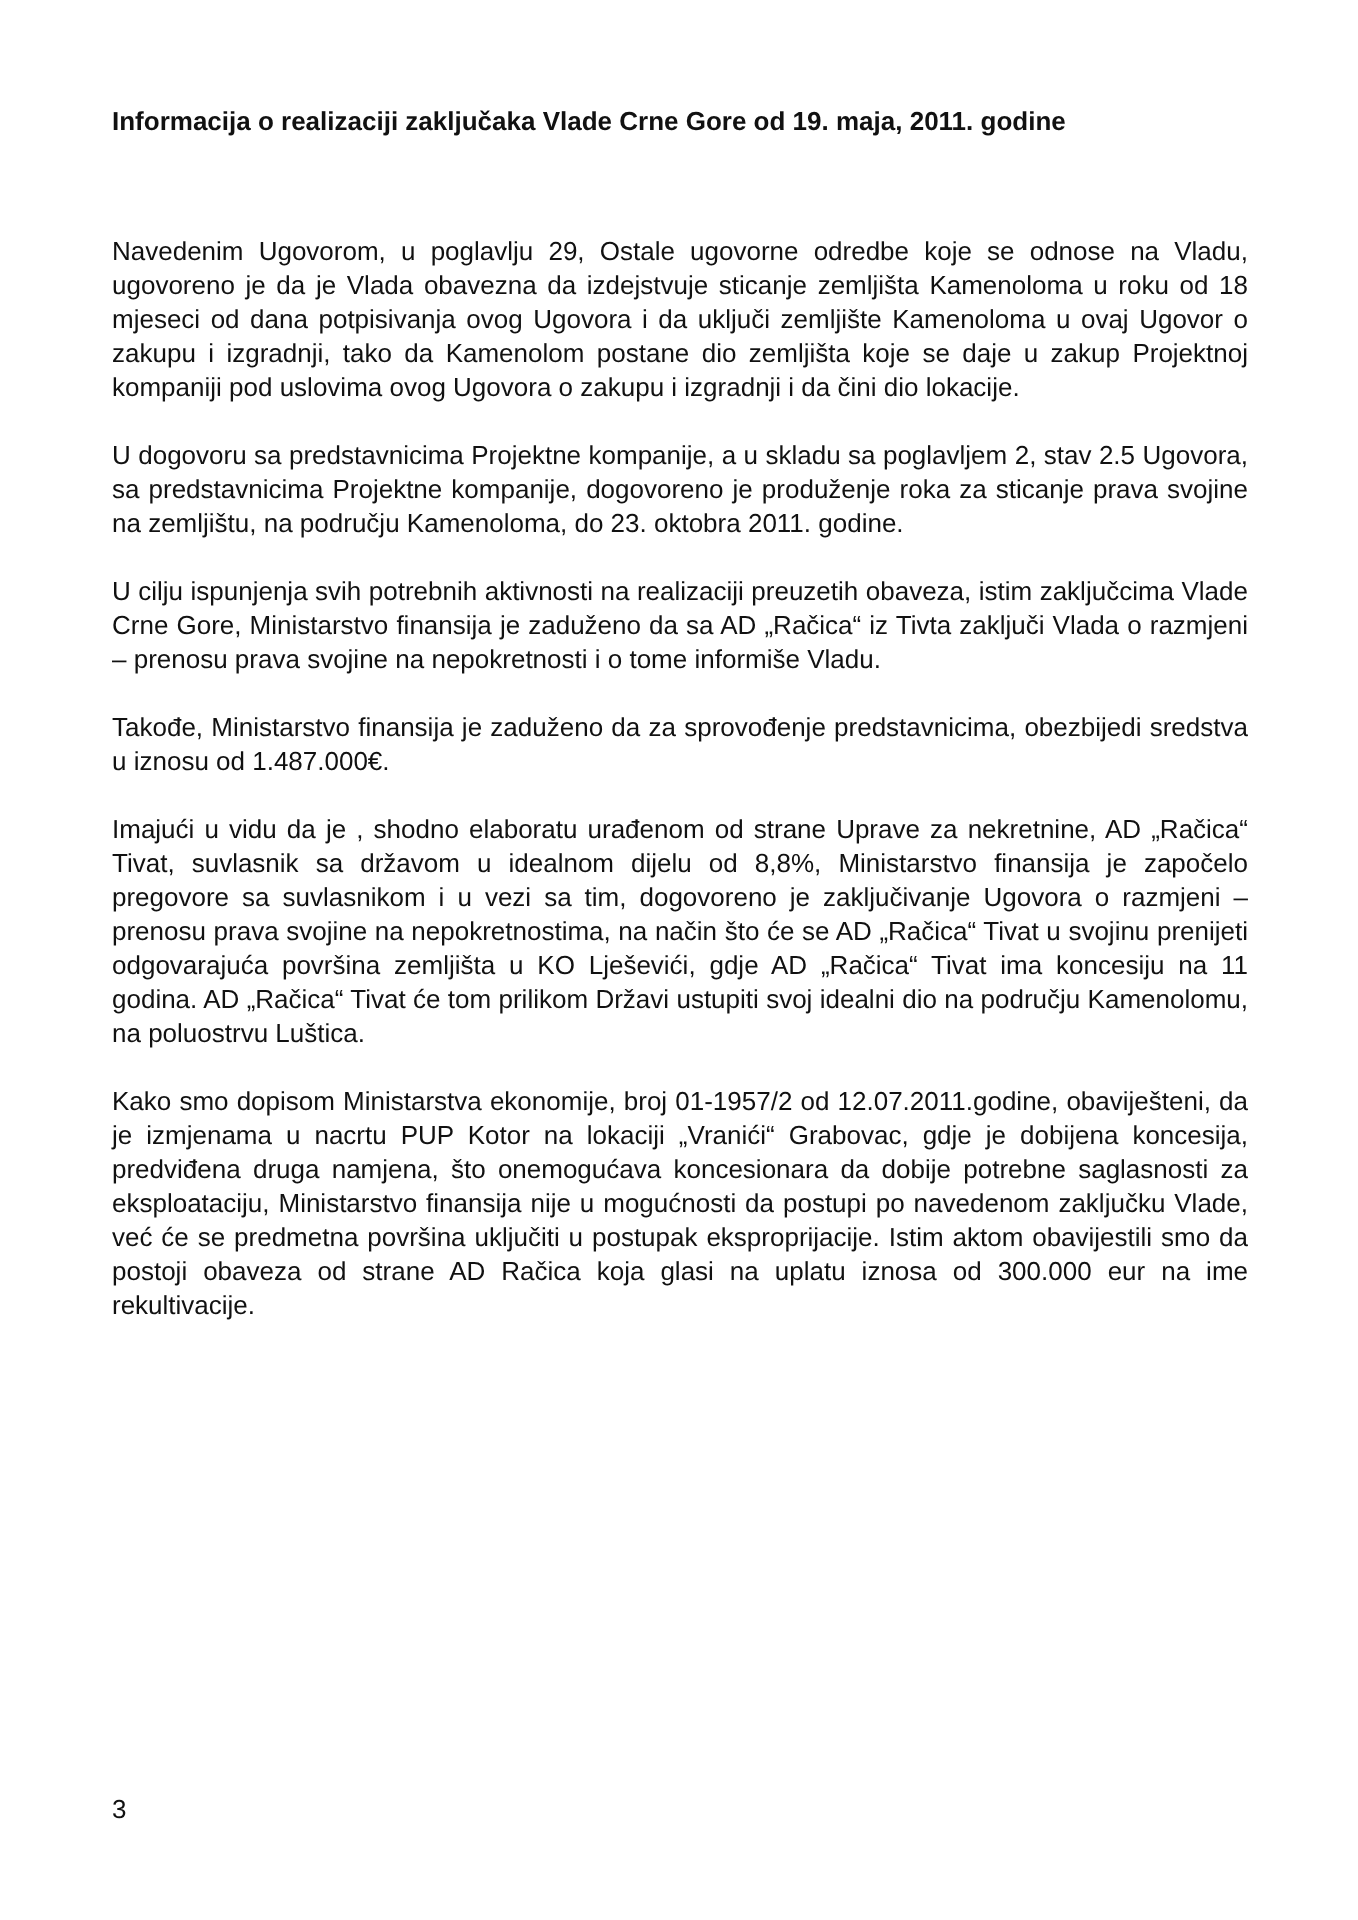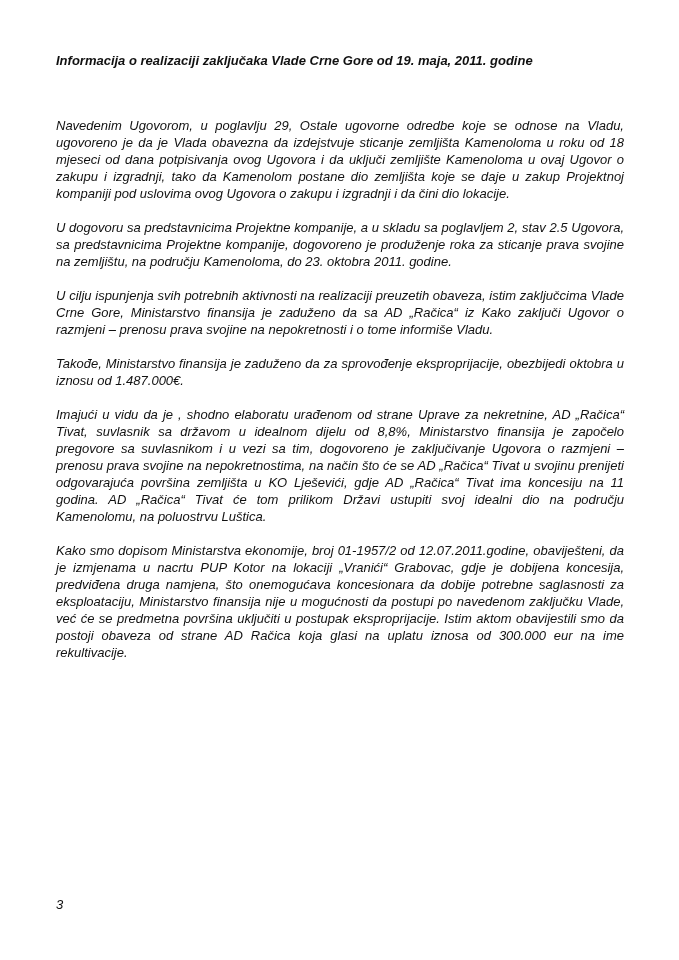--- a/index.html
+++ b/index.html
@@ -12,21 +12,20 @@
     width: 679px;
     height: 960px;
     background: #ffffff;
     box-sizing: border-box;
     padding: 52px 55px 0 56px;
     font-family: "Liberation Sans", "DejaVu Sans", sans-serif;
     font-size: 13px;
     line-height: 17px;
     color: #111111;
     overflow: hidden;
-    font-style: italic;
   }
   .doc-title {
     font-size: 13px;
     font-weight: bold;
     margin: 0 0 48px 0;
     text-align: left;
   }
   .doc-body p {
     margin: 0 0 17px 0;
     text-align: justify;
@@ -41,20 +40,20 @@
 </style>
 </head>
 <body>
 
 <div class="page">
   <h1 class="doc-title">Informacija o realizaciji zaključaka Vlade Crne Gore od 19. maja, 2011. godine</h1>
 
   <div class="doc-body">
     <p>Navedenim Ugovorom, u poglavlju 29, Ostale ugovorne odredbe koje se odnose na Vladu, ugovoreno je da je Vlada obavezna da izdejstvuje sticanje zemljišta Kamenoloma u roku od 18 mjeseci od dana potpisivanja ovog Ugovora i da uključi zemljište Kamenoloma u ovaj Ugovor o zakupu i izgradnji, tako da Kamenolom postane dio zemljišta koje se daje u zakup Projektnoj kompaniji pod uslovima ovog Ugovora o zakupu i izgradnji i da čini dio lokacije.</p>
     <p>U dogovoru sa predstavnicima Projektne kompanije, a u skladu sa poglavljem 2, stav 2.5 Ugovora, sa predstavnicima Projektne kompanije, dogovoreno je produženje roka za sticanje prava svojine na zemljištu, na području Kamenoloma, do 23. oktobra 2011. godine.</p>
-    <p>U cilju ispunjenja svih potrebnih aktivnosti na realizaciji preuzetih obaveza, istim zaključcima Vlade Crne Gore, Ministarstvo finansija je zaduženo da sa AD „Račica“ iz Kako zaključi Ugovor o razmjeni – prenosu prava svojine na nepokretnosti i o tome informiše Vladu.</p>
-    <p>Takođe, Ministarstvo finansija je zaduženo da za sprovođenje eksproprijacije, obezbijedi oktobra u iznosu od 1.487.000€.</p>
+    <p>U cilju ispunjenja svih potrebnih aktivnosti na realizaciji preuzetih obaveza, istim zaključcima Vlade Crne Gore, Ministarstvo finansija je zaduženo da sa AD „Račica“ iz Tivta zaključi Vlada o razmjeni – prenosu prava svojine na nepokretnosti i o tome informiše Vladu.</p>
+    <p>Takođe, Ministarstvo finansija je zaduženo da za sprovođenje predstavnicima, obezbijedi sredstva u iznosu od 1.487.000€.</p>
     <p>Imajući u vidu da je , shodno elaboratu urađenom od strane Uprave za nekretnine, AD „Račica“ Tivat, suvlasnik sa državom u idealnom dijelu od 8,8%, Ministarstvo finansija je započelo pregovore sa suvlasnikom i u vezi sa tim, dogovoreno je zaključivanje Ugovora o razmjeni – prenosu prava svojine na nepokretnostima, na način što će se AD „Račica“ Tivat u svojinu prenijeti odgovarajuća površina zemljišta u KO Lješevići, gdje AD „Račica“ Tivat ima koncesiju na 11 godina. AD „Račica“ Tivat će tom prilikom Državi ustupiti svoj idealni dio na području Kamenolomu, na poluostrvu Luštica.</p>
     <p>Kako smo dopisom Ministarstva ekonomije, broj 01-1957/2 od 12.07.2011.godine, obaviješteni, da je izmjenama u nacrtu PUP Kotor na lokaciji „Vranići“ Grabovac, gdje je dobijena koncesija, predviđena druga namjena, što onemogućava koncesionara da dobije potrebne saglasnosti za eksploataciju, Ministarstvo finansija nije u mogućnosti da postupi po navedenom zaključku Vlade, već će se predmetna površina uključiti u postupak eksproprijacije. Istim aktom obavijestili smo da postoji obaveza od strane AD Račica koja glasi na uplatu iznosa od 300.000 eur na ime rekultivacije.</p>
   </div>
 
   <div class="page-number">3</div>
 </div>
 
 </body></html>

